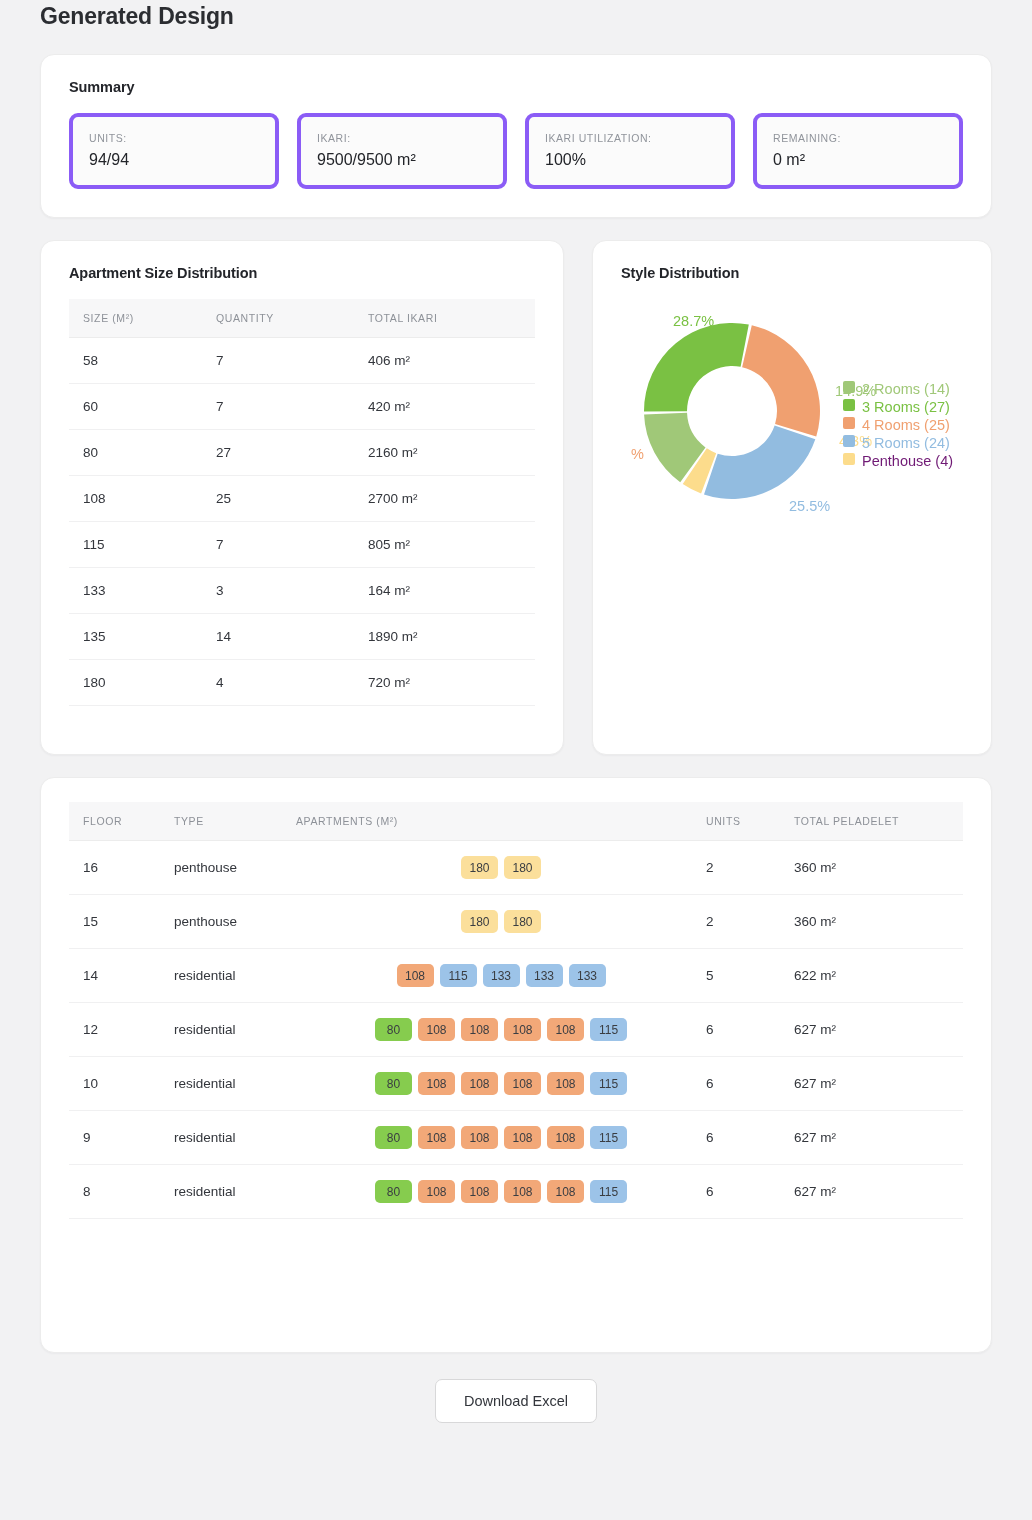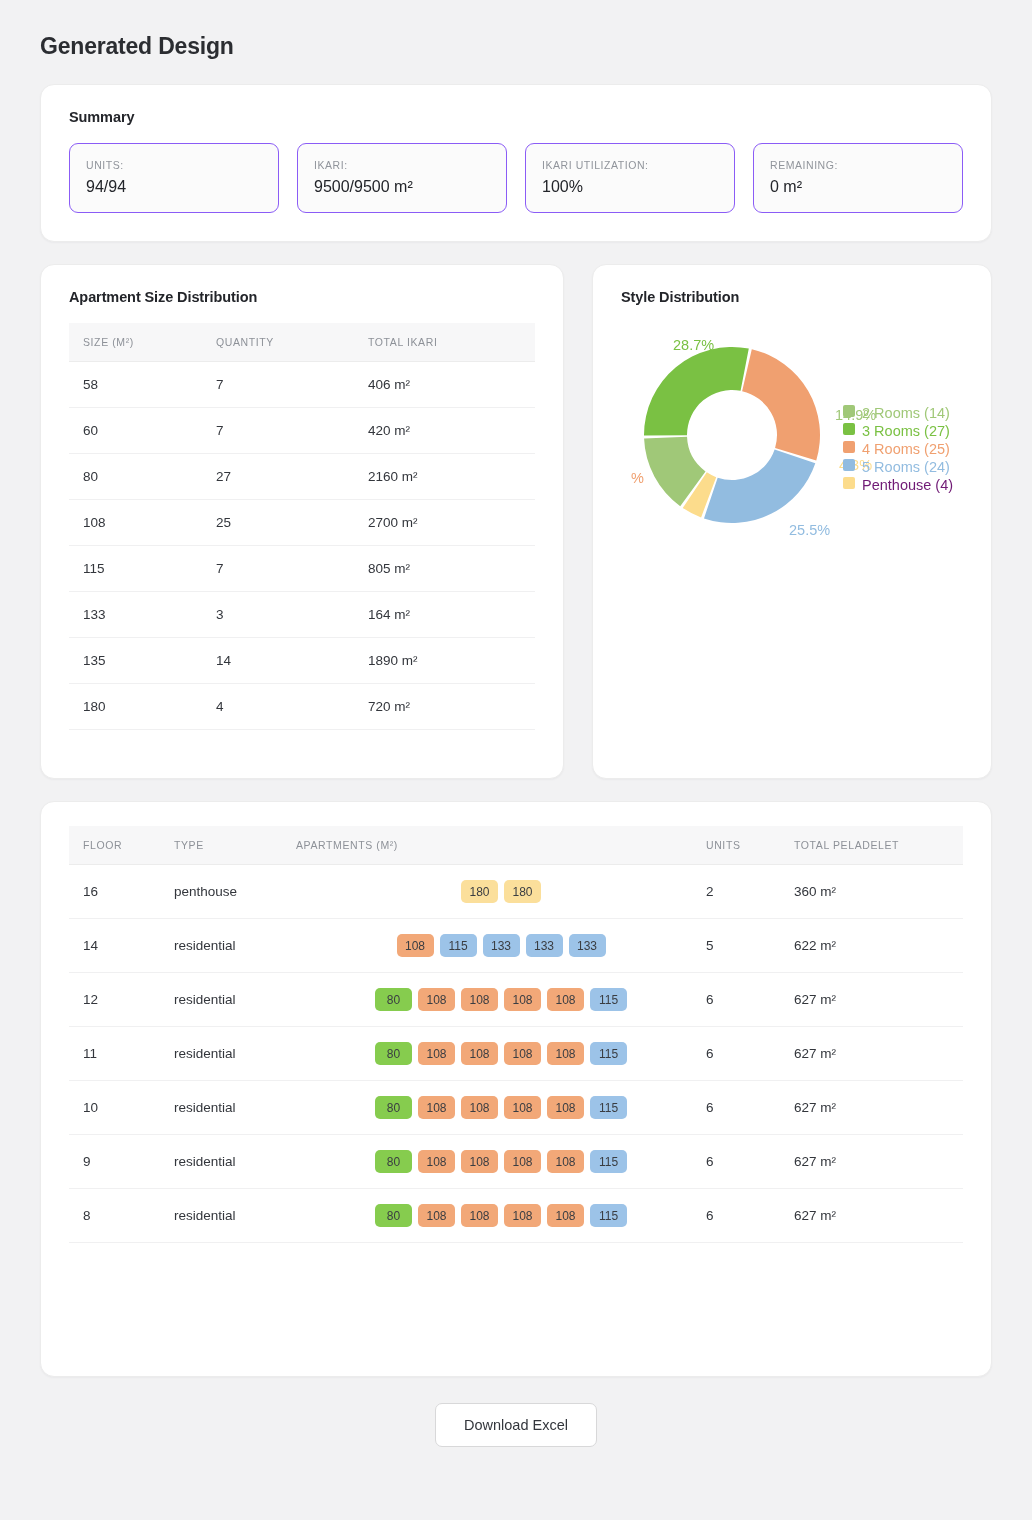--- a/index.html
+++ b/index.html
@@ -15,21 +15,20 @@
     height: 1520px;
     position: relative;
     overflow: hidden;
     padding: 0 40px;
   }
   .page-title {
     font-size: 23px;
     font-weight: bold;
     color: #2b2d31;
     letter-spacing: -0.2px;
-    padding-top: 30px;
     padding-bottom: 0;
     line-height: 32px;
   }
   .card {
     background: #ffffff;
     border-radius: 14px;
     border: 1px solid #ececec;
     box-shadow: 0 1px 2px rgba(16,24,40,0.04);
   }
 
@@ -45,21 +44,21 @@
     margin-bottom: 18px;
     letter-spacing: -0.1px;
   }
   .summary-grid {
     display: grid;
     grid-template-columns: repeat(4, 1fr);
     gap: 18px;
   }
   .stat {
     background: #fbfbfb;
-    border: 1px solid #8b5cf6;
+    border: 4px solid #8b5cf6;
     border-radius: 9px;
     padding: 15px 16px 16px 16px;
     min-height: 70px;
   }
   .stat-label {
     font-size: 10.5px;
     color: #90949b;
     letter-spacing: 0.55px;
     text-transform: uppercase;
     margin-bottom: 7px;
@@ -335,20 +334,32 @@
             <td>
               <div class="chips">
                 <span class="chip" style="background: rgb(251, 223, 155);">180</span>
                 <span class="chip" style="background: rgb(251, 223, 155);">180</span>
               </div>
             </td>
             <td>2</td>
             <td>360 m²</td>
           </tr>
           <tr>
+            <td>15</td>
+            <td>penthouse</td>
+            <td>
+              <div class="chips">
+                <span class="chip" style="background: rgb(251, 223, 155);">180</span>
+                <span class="chip" style="background: rgb(251, 223, 155);">180</span>
+              </div>
+            </td>
+            <td>2</td>
+            <td>360 m²</td>
+          </tr>
+          <tr>
             <td>14</td>
             <td>residential</td>
             <td>
               <div class="chips">
                 <span class="chip" style="background: rgb(242, 168, 120);">108</span>
                 <span class="chip" style="background: rgb(156, 195, 232);">115</span>
                 <span class="chip" style="background: rgb(156, 195, 232);">133</span>
                 <span class="chip" style="background: rgb(156, 195, 232);">133</span>
                 <span class="chip" style="background: rgb(156, 195, 232);">133</span>
               </div>
@@ -366,36 +377,20 @@
                 <span class="chip" style="background: rgb(242, 168, 120);">108</span>
                 <span class="chip" style="background: rgb(242, 168, 120);">108</span>
                 <span class="chip" style="background: rgb(242, 168, 120);">108</span>
                 <span class="chip" style="background: rgb(156, 195, 232);">115</span>
               </div>
             </td>
             <td>6</td>
             <td>627 m²</td>
           </tr>
           <tr>
-            <td>11</td>
-            <td>residential</td>
-            <td>
-              <div class="chips">
-                <span class="chip" style="background: rgb(134, 204, 78);">80</span>
-                <span class="chip" style="background: rgb(242, 168, 120);">108</span>
-                <span class="chip" style="background: rgb(242, 168, 120);">108</span>
-                <span class="chip" style="background: rgb(242, 168, 120);">108</span>
-                <span class="chip" style="background: rgb(242, 168, 120);">108</span>
-                <span class="chip" style="background: rgb(156, 195, 232);">115</span>
-              </div>
-            </td>
-            <td>6</td>
-            <td>627 m²</td>
-          </tr>
-          <tr>
             <td>10</td>
             <td>residential</td>
             <td>
               <div class="chips">
                 <span class="chip" style="background: rgb(134, 204, 78);">80</span>
                 <span class="chip" style="background: rgb(242, 168, 120);">108</span>
                 <span class="chip" style="background: rgb(242, 168, 120);">108</span>
                 <span class="chip" style="background: rgb(242, 168, 120);">108</span>
                 <span class="chip" style="background: rgb(242, 168, 120);">108</span>
                 <span class="chip" style="background: rgb(156, 195, 232);">115</span>

